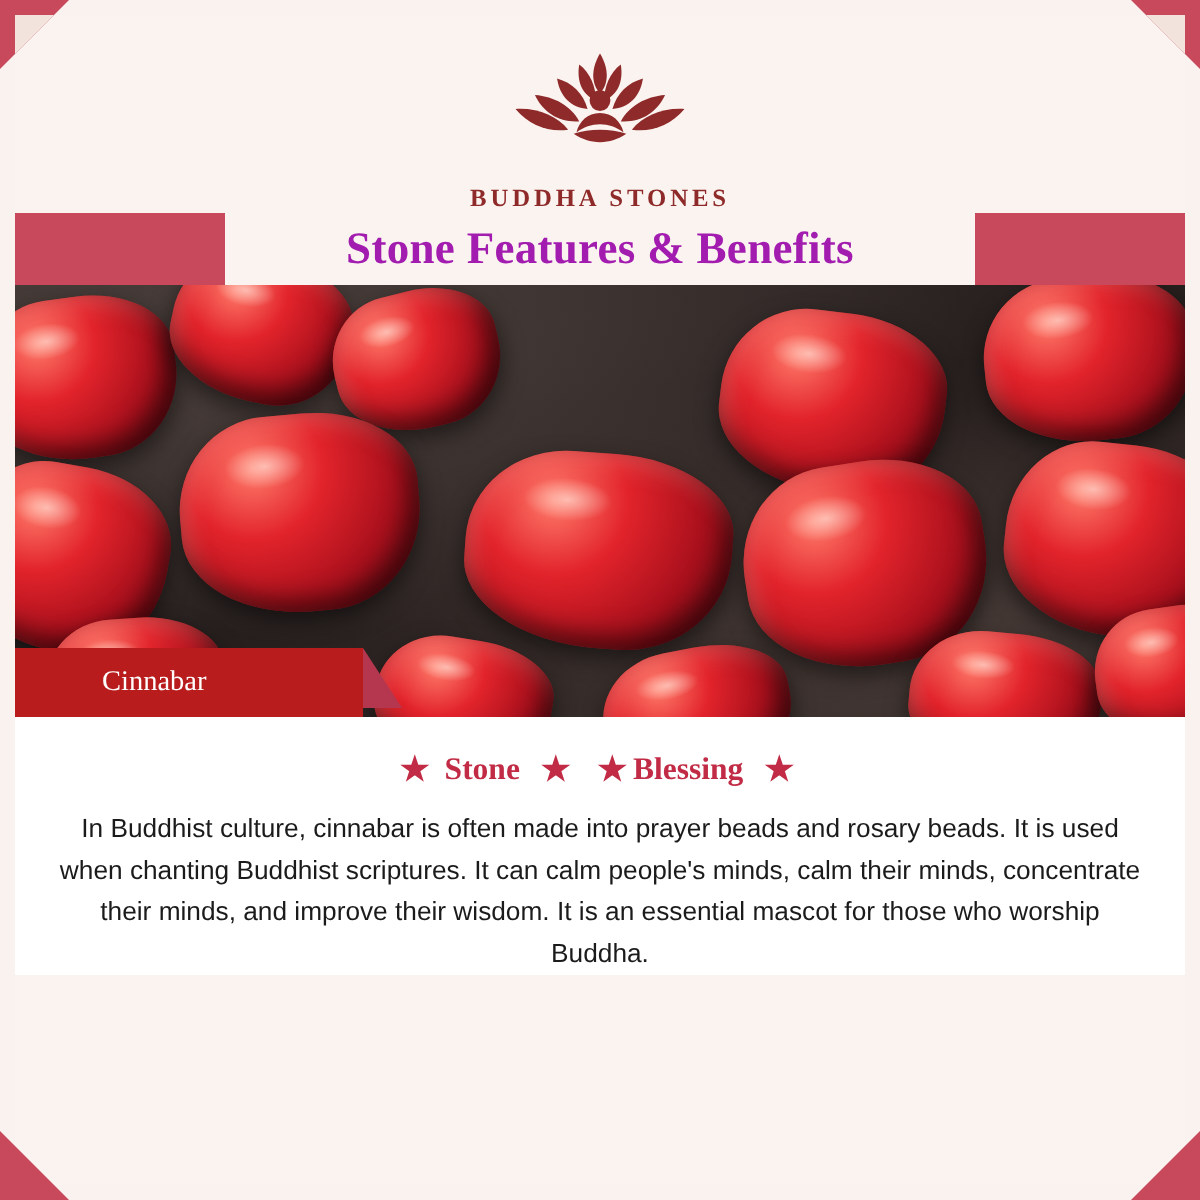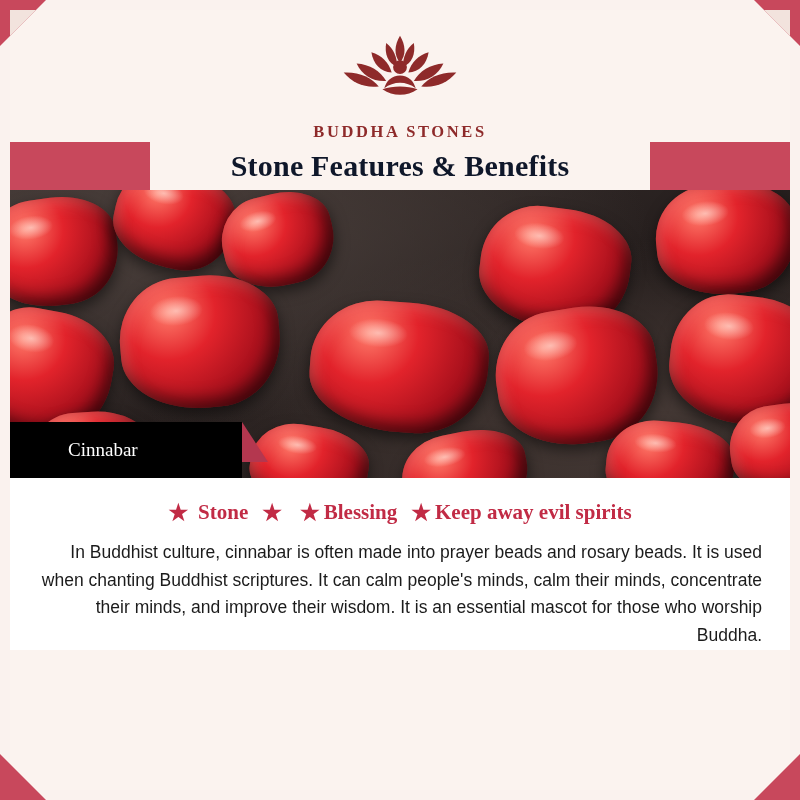--- a/index.html
+++ b/index.html
@@ -98,21 +98,21 @@
     width: 150px;
     background: #c8485c;
   }
   .title-band::before { left: -10px; }
   .title-band::after  { right: -10px; }
   .title-text {
     position: relative;
     z-index: 2;
     font-size: 30px;
     font-weight: bold;
-    color: #0f172a;
+    color: #a21caf;
     font-family: "Liberation Serif", serif;
     letter-spacing: 0.2px;
   }
 
   
   .photo {
     position: relative;
     height: 288px;
     background: #2b2422;
     overflow: hidden;
@@ -140,23 +140,23 @@
     top: 14%; left: 20%;
     width: 34%; height: 22%;
     border-radius: 50%;
     background: radial-gradient(ellipse at center, rgba(255,215,205,.75), rgba(255,150,140,0) 70%);
   }
 
   
   .label-tab {
     position: absolute;
     left: 0; bottom: 0;
-    height: 56px;
+    height: 46px;
     min-width: 232px;
-    background: #000000;
+    background: #b91c1c;
     display: flex;
     align-items: center;
     padding-left: 58px;
     z-index: 3;
   }
   .label-tab::after {
     content: "";
     position: absolute;
     right: -26px; top: 0;
     width: 0; height: 0;
@@ -197,21 +197,21 @@
     line-height: 1;
   }
   .tag.first .star { margin-right: 10px; }
 
   .desc {
     margin-top: 14px;
     font-size: 17.5px;
     line-height: 1.58;
     color: #1b1b1b;
     font-family: "Liberation Sans", sans-serif;
-    text-align: right;
+    text-align: center;
   }
 </style>
 </head>
 <body>
 
 <div class="page">
 
   <div class="corner corner-tl"></div>
   <div class="corner corner-tr"></div>
   <div class="corner corner-bl"></div>
@@ -287,21 +287,20 @@
         </span>
         <span class="tag">
           <span class="star">★</span>
         </span>
         <span class="tag">
           <span class="star">★</span>
           <span>Blessing</span>
         </span>
         <span class="tag">
           <span class="star">★</span>
-          <span>Keep away evil spirits</span>
         </span>
       </div>
 
       <p class="desc">In Buddhist culture, cinnabar is often made into prayer beads and rosary beads. It is used when chanting Buddhist scriptures. It can calm people's minds, calm their minds, concentrate their minds, and improve their wisdom. It is an essential mascot for those who worship Buddha.</p>
     </div>
 
   </div>
 </div>
 
 </body></html>

